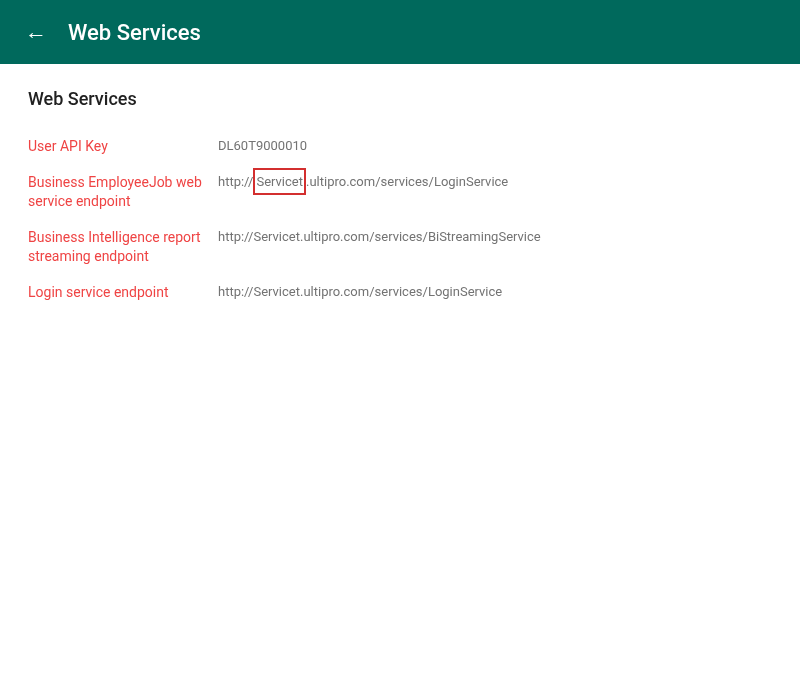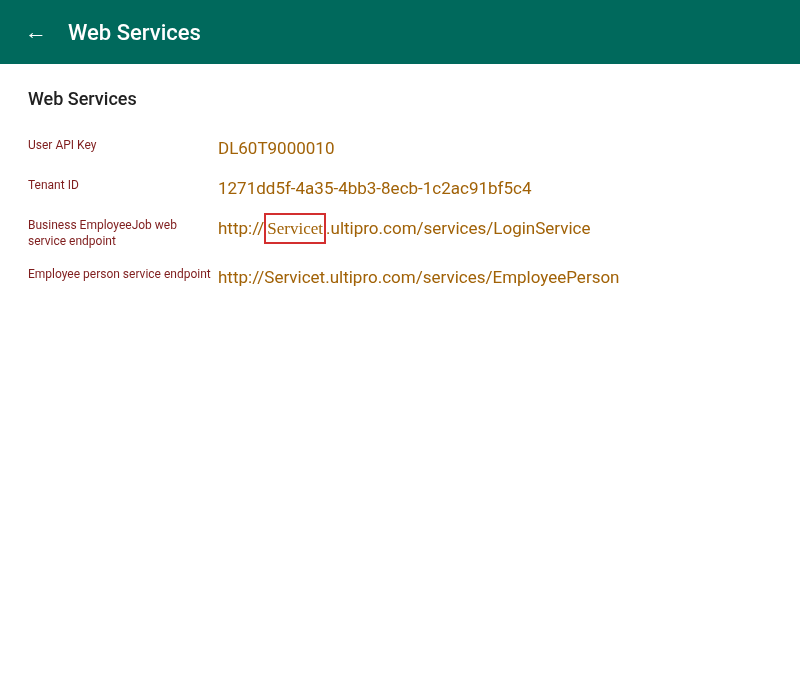--- a/index.html
+++ b/index.html
@@ -62,65 +62,64 @@
     .fields-table tr {
       border-bottom: none;
     }
 
     .fields-table td {
       padding: 8px 0;
       vertical-align: top;
     }
 
     .field-label {
-      color: #7f1d1d;
-      font-size: 12px;
+      color: #ef4444;
+      font-size: 14px;
       width: 190px;
       min-width: 190px;
       padding-right: 20px;
       line-height: 1.4;
     }
 
     .field-value {
-      color: #a16207;
-      font-size: 17px;
+      color: #737373;
+      font-size: 13px;
       line-height: 1.4;
     }
 
     .highlight-box {
       display: inline;
       border: 2px solid #d32f2f;
       padding: 4px 1px;
-      font-family: Liberation Serif, serif;
     }
   </style>
 </head>
 <body>
 
 <div class="header">
   <span class="header-back-btn">←</span>
   <span class="header-title">Web Services</span>
 </div>
 
 <div class="content">
   <div class="page-title">Web Services</div>
 
   <table class="fields-table">
     <tbody id="fields-body">
     <tr>
           <td class="field-label">User API Key</td>
           <td class="field-value">DL60T9000010</td>
         </tr>
         <tr>
-          <td class="field-label">Tenant ID</td>
-          <td class="field-value">1271dd5f-4a35-4bb3-8ecb-1c2ac91bf5c4</td>
-        </tr>
-        <tr>
           <td class="field-label">Business EmployeeJob web service endpoint</td>
           <td class="field-value"><span>http://</span><span class="highlight-box">Servicet</span><span>.ultipro.com/services/LoginService</span></td>
         </tr>
         <tr>
-          <td class="field-label">Employee person service endpoint</td>
-          <td class="field-value">http://Servicet.ultipro.com/services/EmployeePerson</td>
+          <td class="field-label">Business Intelligence report streaming endpoint</td>
+          <td class="field-value">http://Servicet.ultipro.com/services/BiStreamingService</td>
+        </tr>
+        <tr>
+          <td class="field-label">Login service endpoint</td>
+          <td class="field-value">http://Servicet.ultipro.com/services/LoginService</td>
         </tr>
       </tbody>
   </table>
 </div>
 
 </body></html>

